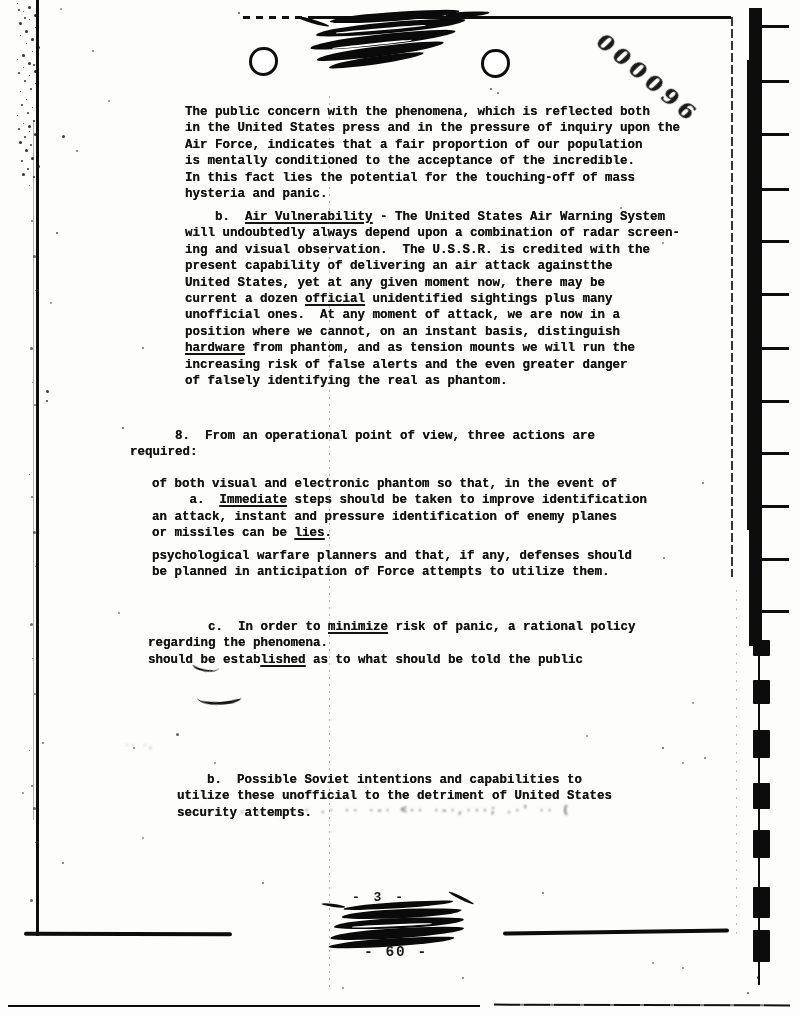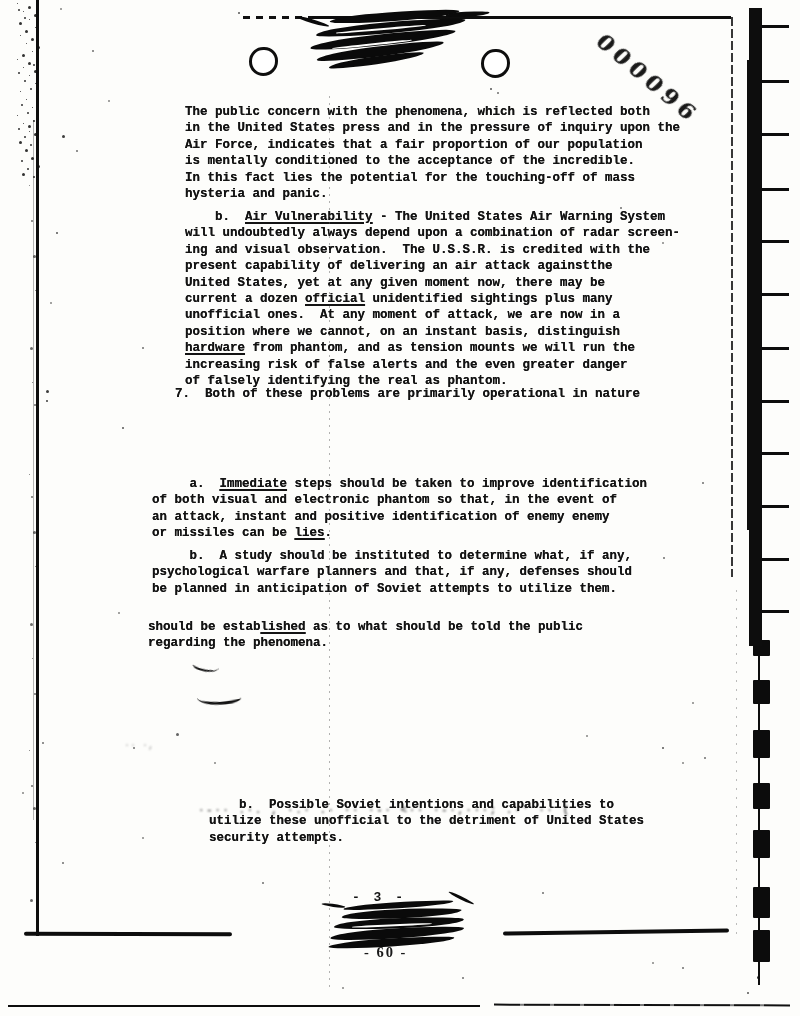--- a/index.html
+++ b/index.html
@@ -39,21 +39,21 @@
          border-radius:50% 48% 52% 50%;background:#fff;z-index:2;}
   .stamp{position:absolute;left:610px;top:28px;transform:rotate(40deg) skewX(-6deg);
          transform-origin:0 0;font-family:"DejaVu Serif",serif;font-weight:700;
          font-size:23px;letter-spacing:5px;color:#060606;opacity:.92;z-index:2;
          text-shadow:0 0 1px rgba(0,0,0,.6);filter:blur(.3px);}
   .scribble{position:absolute;z-index:4;}
   .stroke{position:absolute;background:#0a0a0a;border-radius:45% 55% 50% 50%/60% 40% 60% 40%;}
   .slit{position:absolute;background:#fdfdfb;border-radius:40%;}
   .pgnum-inner{position:absolute;left:352px;top:890px;font-size:13px;font-weight:700;
          letter-spacing:3px;color:#141414;z-index:2;}
-  .pgnum-outer{position:absolute;left:364px;top:944px;font-family:Liberation Serif, serif;
+  .pgnum-outer{position:absolute;left:364px;top:944px;font-family:Liberation Mono, monospace;
          font-size:14.5px;font-weight:700;letter-spacing:2px;color:#1a1a1a;z-index:2;}
   .swoosh{position:absolute;border-bottom:2.5px solid #131313;z-index:3;filter:blur(.2px);}
   .swoosh-1{left:193px;top:660px;width:26px;height:10px;border-radius:0 0 100% 40%;transform:rotate(18deg);}
   .swoosh-2{left:197px;top:690px;width:44px;height:12px;border-radius:0 0 50% 90%;transform:rotate(-6deg);border-bottom-width:3px;}
   .smudge{position:absolute;left:198px;top:804px;width:372px;height:13px;overflow:hidden;
          color:#2d2d2d;font-size:11px;letter-spacing:1.5px;white-space:nowrap;
          filter:blur(1.1px);opacity:.8;z-index:2;font-weight:700;}
   .smudge-2{position:absolute;left:124px;top:740px;width:44px;height:11px;overflow:hidden;
          color:#444;font-size:10px;filter:blur(1px);opacity:.55;z-index:2;}
   .pre-dot{position:absolute;left:176px;top:733px;width:3px;height:3px;background:#222;border-radius:50%;opacity:.7;z-index:2;}
@@ -118,26 +118,27 @@
     <div class="stroke" style="left:32px;top:46px;width:96px;height:8px;transform:rotate(-7deg);"></div>
     <div class="stroke" style="left:0px;top:8px;width:34px;height:4px;transform:rotate(18deg);"></div>
     <div class="stroke" style="left:150px;top:3px;width:44px;height:5px;transform:rotate(-2deg);"></div>
     <div class="slit" style="left:40px;top:18px;width:90px;height:2px;transform:rotate(-4deg);"></div>
     <div class="slit" style="left:36px;top:33px;width:80px;height:2px;transform:rotate(-5deg);"></div>
   </div>
 
   <div id="text-layer">
       <div class="para" style="left: 185px; top: 104px;"><div>The public concern with the phenomena, which is reflected both</div><div>in the United States press and in the pressure of inquiry upon the</div><div>Air Force, indicates that a fair proportion of our population</div><div>is mentally conditioned to the acceptance of the incredible.</div><div>In this fact lies the potential for the touching-off of mass</div><div>hysteria and panic.</div></div>
       <div class="para" style="left: 185px; top: 209px;"><div>    b.  <u>Air Vulnerability</u> - The United States Air Warning System</div><div>will undoubtedly always depend upon a combination of radar screen-</div><div>ing and visual observation.  The U.S.S.R. is credited with the</div><div>present capability of delivering an air attack againstthe</div><div>United States, yet at any given moment now, there may be</div><div>current a dozen <u>official</u> unidentified sightings plus many</div><div>unofficial ones.  At any moment of attack, we are now in a</div><div>position where we cannot, on an instant basis, distinguish</div><div><u>hardware</u> from phantom, and as tension mounts we will run the</div><div>increasing risk of false alerts and the even greater danger</div><div>of falsely identifying the real as phantom.</div></div>
-      <div class="para" style="left: 130px; top: 386px;"><div>      7.  Both of these problems are primarily operational in nature</div></div>
-      <div class="para" style="left: 152px; top: 476px;"><div>     a.  <u>Immediate</u> steps should be taken to improve identification</div><div>of both visual and electronic phantom so that, in the event of</div><div>an attack, instant and positive identification of enemy enemy</div><div>or missiles can be <u>lies</u>.</div></div>
-      <div class="para" style="left: 152px; top: 548px;"><div>     b.  A study should be instituted to determine what, if any,</div><div>psychological warfare planners and that, if any, defenses should</div><div>be planned in anticipation of Soviet attempts to utilize them.</div></div>
-      <div class="para" style="left: 148px; top: 619px;"><div>should be estab<u>lished</u> as to what should be told the public</div><div>regarding the phenomena.</div></div>
+      <div class="para" style="left: 130px; top: 386px;"></div>
+      <div class="para" style="left: 130px; top: 428px;"><div>      8.  From an operational point of view, three actions are</div><div>required:</div></div>
+      <div class="para" style="left: 152px; top: 476px;"><div>of both visual and electronic phantom so that, in the event of</div><div>     a.  <u>Immediate</u> steps should be taken to improve identification</div><div>an attack, instant and pressure identification of enemy planes</div><div>or missiles can be <u>lies</u>.</div></div>
+      <div class="para" style="left: 152px; top: 548px;"><div>psychological warfare planners and that, if any, defenses should</div><div>be planned in anticipation of Force attempts to utilize them.</div></div>
+      <div class="para" style="left: 148px; top: 619px;"><div>        c.  In order to <u>minimize</u> risk of panic, a rational policy</div><div>regarding the phenomena.</div><div>should be estab<u>lished</u> as to what should be told the public</div></div>
       <div class="para" style="left: 130px; top: 684px;"></div>
-      <div class="para" style="left: 177px; top: 797px; margin-left: 32px;"><div>    b.  Possible Soviet intentions and capabilities to</div><div>utilize these unofficial to the detriment of United States</div><div>security attempts.</div></div>
+      <div class="para" style="left: 177px; top: 772px;"><div>    b.  Possible Soviet intentions and capabilities to</div><div>utilize these unofficial to the detriment of United States</div><div>security attempts.</div></div>
     </div>
 
   <div class="swoosh swoosh-1"></div>
   <div class="swoosh swoosh-2"></div>
   <div class="pre-dot"></div>
 
   <div class="smudge">·-·· .·. , ·.· .· ·· ·-· &lt;·· ·-·,···; .·' ·· (···-··--· . ,</div>
   <div class="smudge-2">·· ·,</div>
 
   <div class="pgnum-inner">- 3 -</div>

